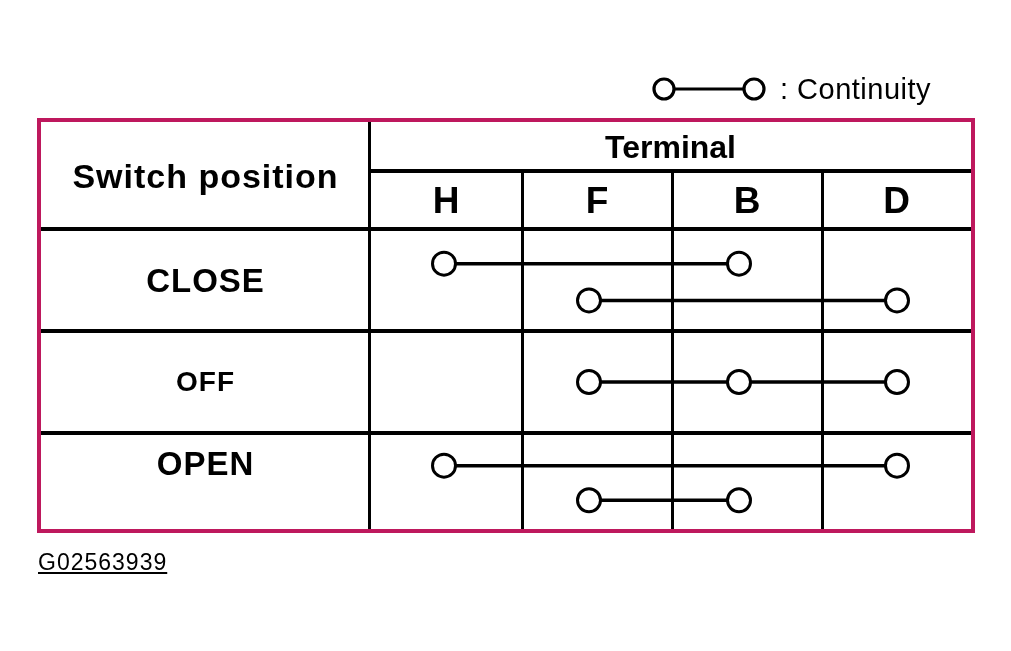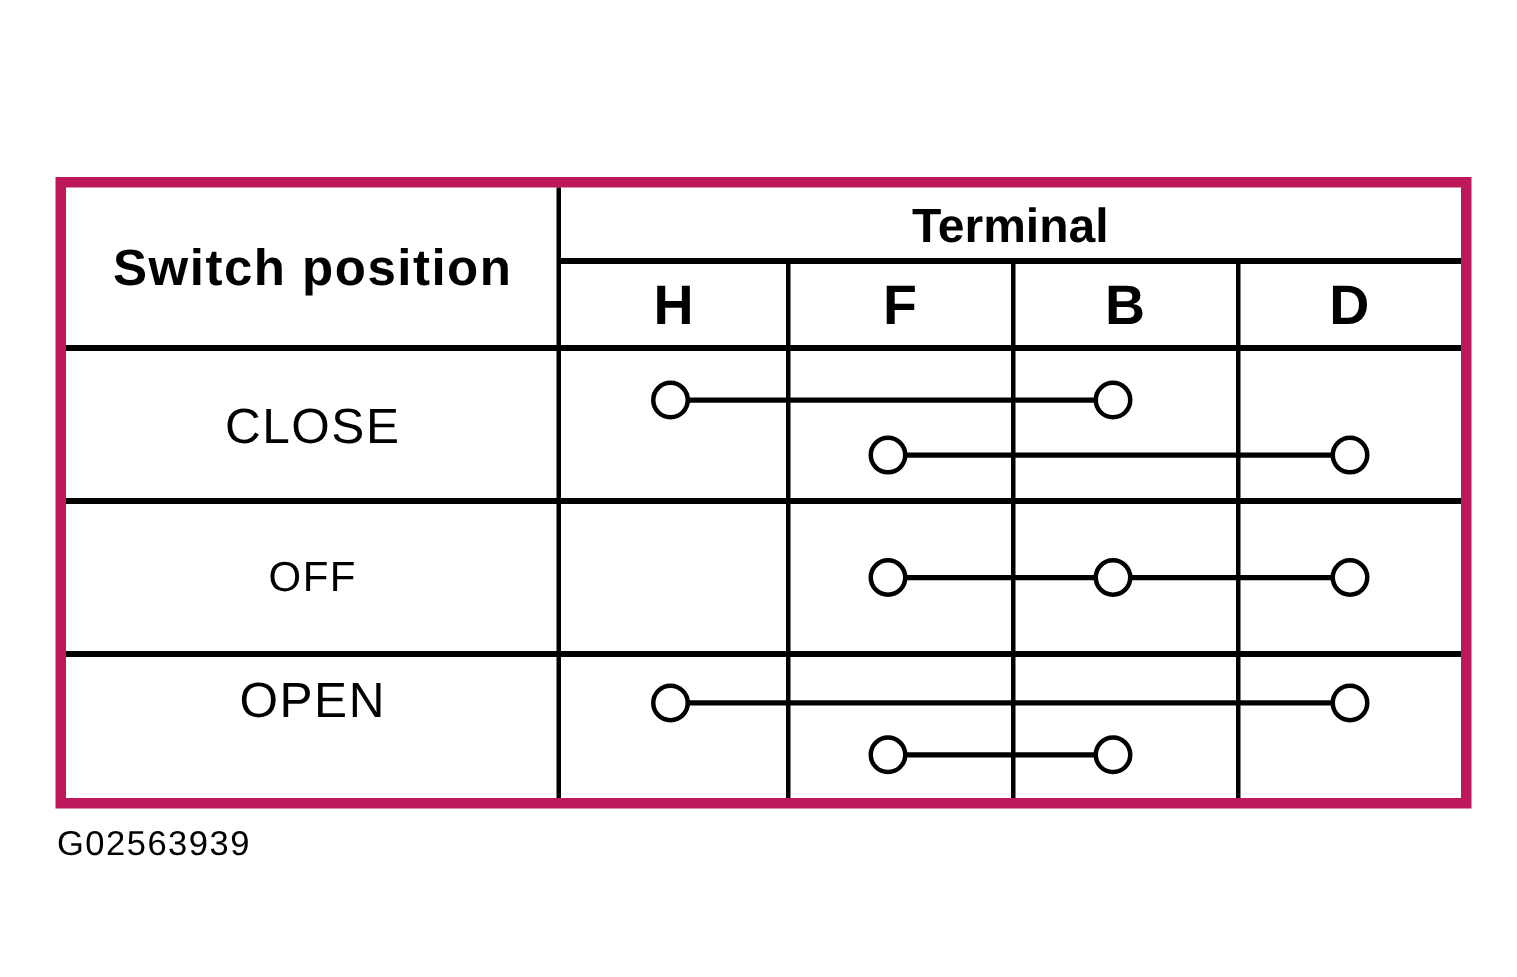--- a/index.html
+++ b/index.html
@@ -13,25 +13,25 @@
   .legend{
     position:absolute;left:650px;top:69px;height:40px;
     display:flex;align-items:center;gap:8px;
     font-size:29px;letter-spacing:0.5px;white-space:nowrap;
   }
   .legend svg{display:block;}
 
   
   .ctable{
     position:absolute;left:37px;top:118px;width:930px;height:407px;
-    border:7px solid #be185d;background:#fff;
+    border:4px solid #be185d;background:#fff;
   }
   .cell{
     position:absolute;display:flex;align-items:center;justify-content:center;
-    text-align:center;line-height:1;
+    text-align:center;line-height:1;font-weight:bold;
   }
   .corner   {left:0;   top:0;   width:329px;height:107px;font-weight:bold;font-size:34px;letter-spacing:1px;}
   .grouphdr {left:329px;top:0;  width:601px;height:49px; font-weight:bold;font-size:32px;}
   .th0{left:329px;top:49px;width:152px;height:58px;font-weight:bold;font-size:37px;}
   .th1{left:481px;top:49px;width:150px;height:58px;font-weight:bold;font-size:37px;}
   .th2{left:631px;top:49px;width:150px;height:58px;font-weight:bold;font-size:37px;}
   .th3{left:781px;top:49px;width:149px;height:58px;font-weight:bold;font-size:37px;}
   .r0{left:0;top:107px;width:329px;height:102px;font-size:33px;letter-spacing:1px;}
   .r1{left:0;top:209px;width:329px;height:102px;font-size:28px;letter-spacing:1px;}
   .r2{left:0;top:293px;width:329px;height:96px; font-size:33px;letter-spacing:1px;}
@@ -44,28 +44,36 @@
   .v-bd   {left:780px;top:49px;width:3px;height:358px;}
   .h-term {left:329px;top:47px;width:601px;height:4px;}
   .h-hdr  {left:0;top:105px;width:930px;height:4px;}
   .h-row1 {left:0;top:207px;width:930px;height:4px;}
   .h-row2 {left:0;top:309px;width:930px;height:4px;}
 
   .overlay{position:absolute;left:0;top:0;pointer-events:none;}
 
   .figid{
     position:absolute;left:38px;top:549px;
-    font-size:23px;letter-spacing:1px;
+    font-size:23px;letter-spacing:1px;text-decoration:underline;
   }
 </style>
 </head>
 <body>
 
 <div class="page">
 
+  <div class="legend">
+    <svg width="122" height="40" viewBox="0 0 122 40">
+      <line x1="23" y1="20" x2="95" y2="20" stroke="#000" stroke-width="3.2"></line>
+      <circle cx="14" cy="20" r="10" fill="#fff" stroke="#000" stroke-width="3.2"></circle>
+      <circle cx="104" cy="20" r="10" fill="#fff" stroke="#000" stroke-width="3.2"></circle>
+    </svg>
+    <span>: Continuity</span>
+  </div>
 
   <div class="ctable">
 
     <div class="cell corner">
       <span>Switch position</span>
     </div>
     <div class="cell grouphdr">
       <span>Terminal</span>
     </div>
 

